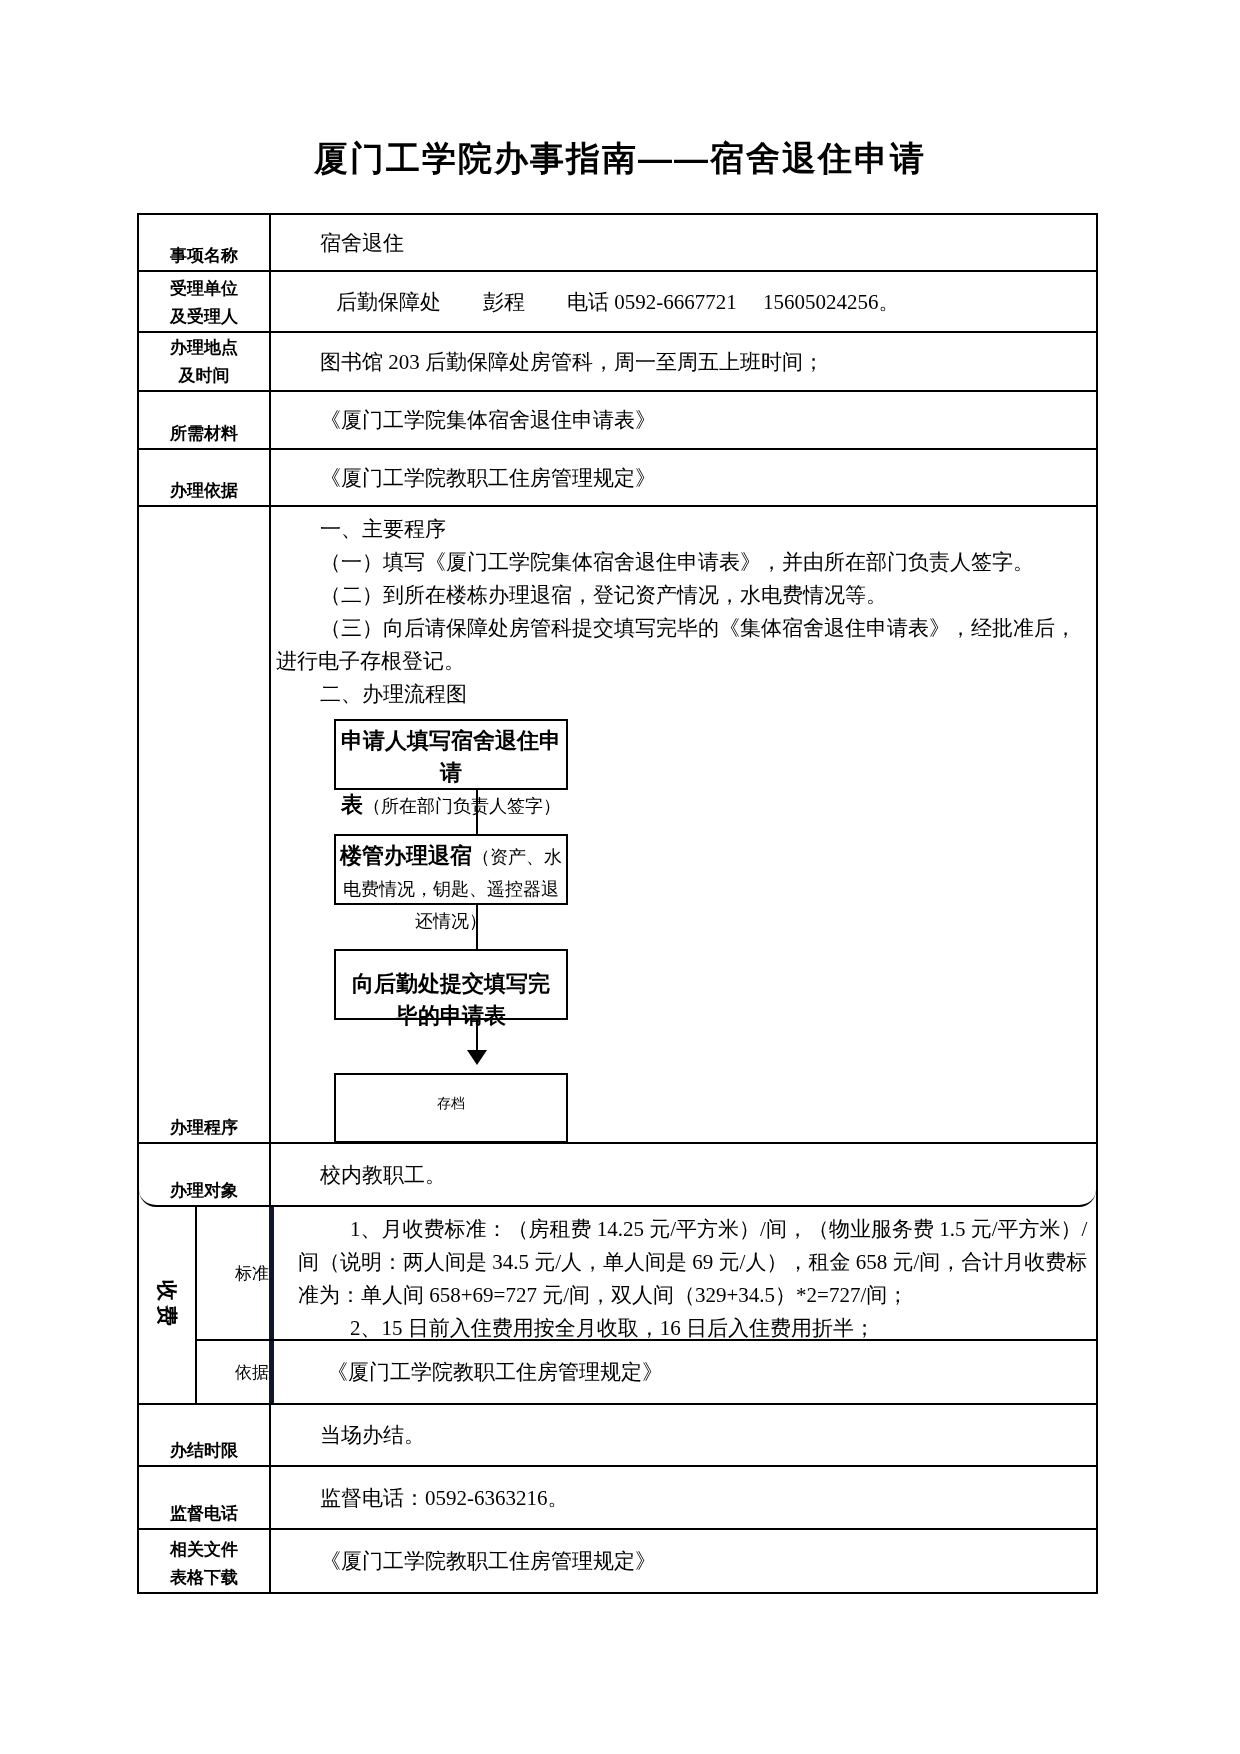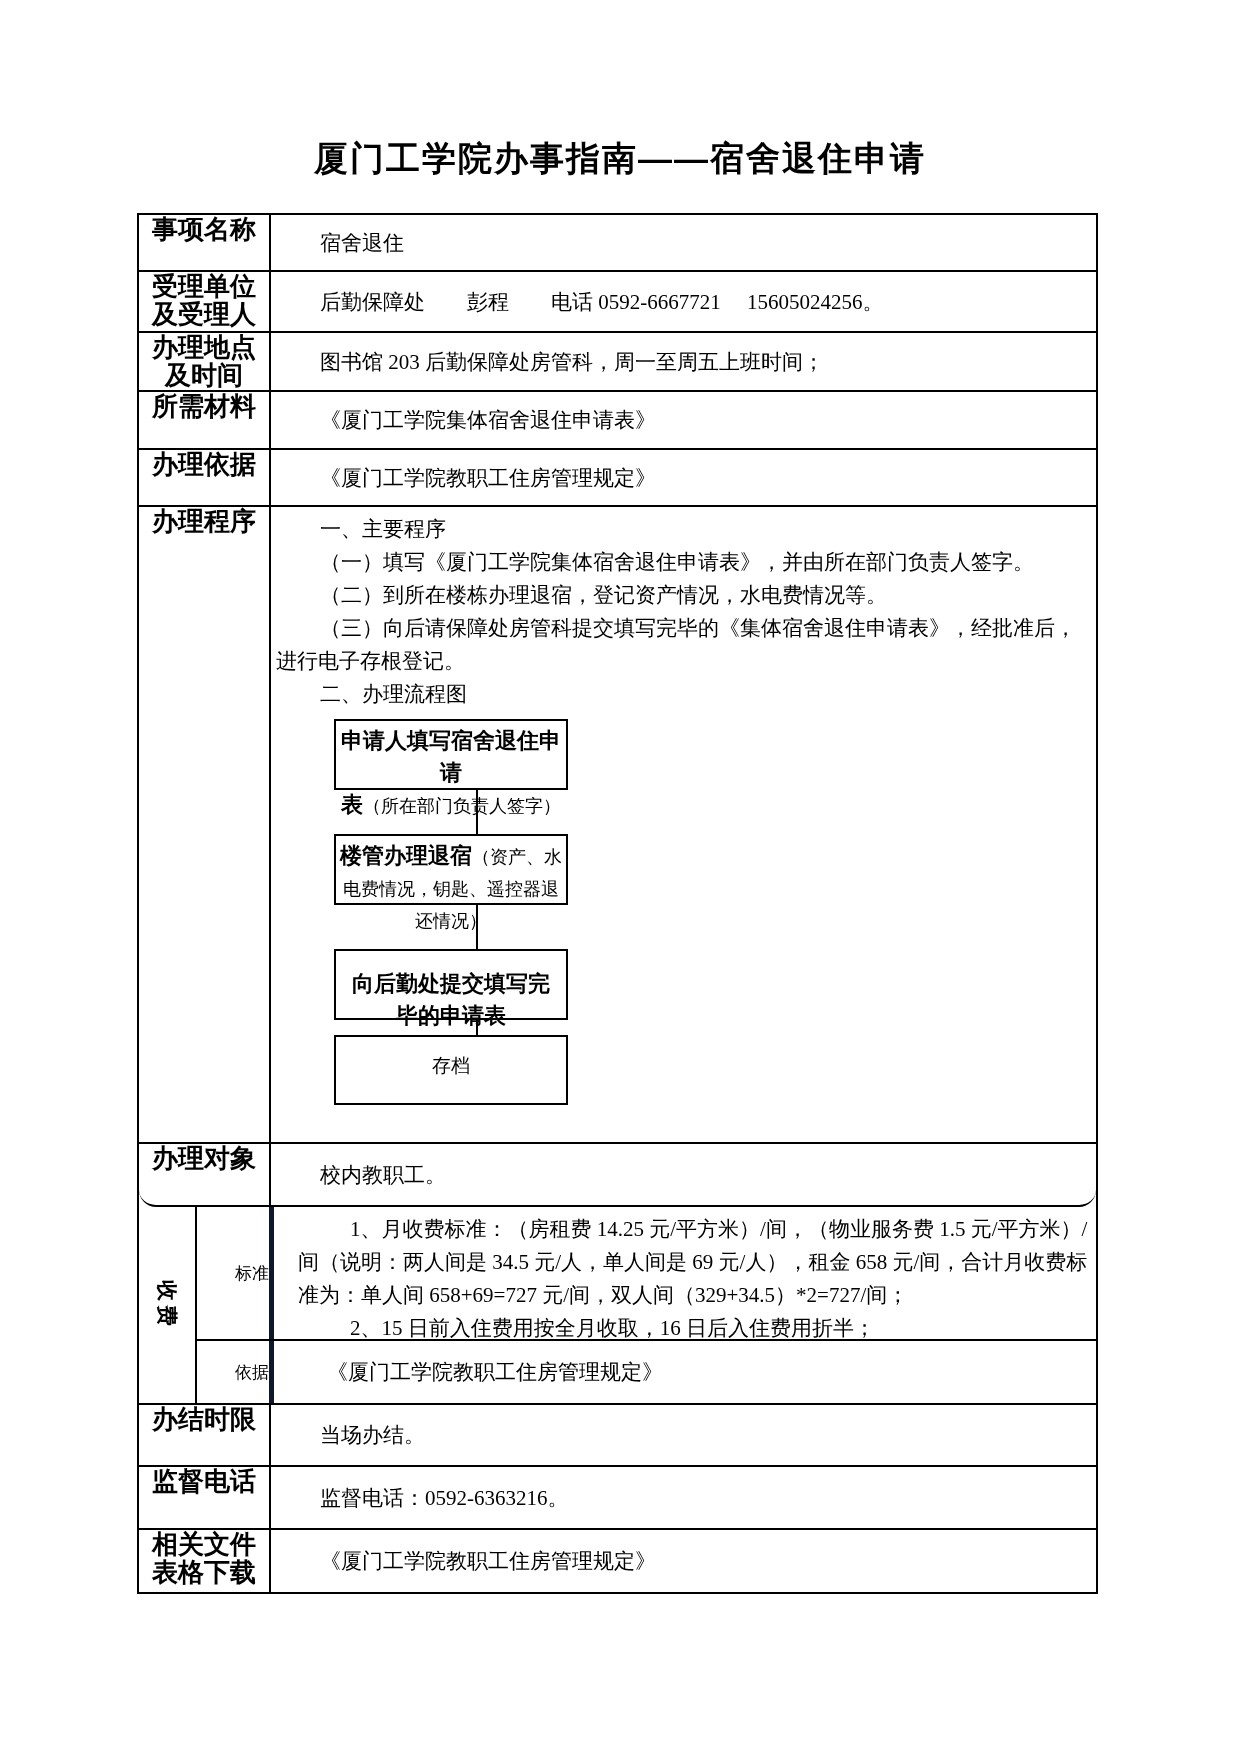--- a/index.html
+++ b/index.html
@@ -18,33 +18,33 @@
     position:absolute; left:137px; top:213px;
     width:957px; border:2px solid #000;
     background:#fff;
   }
   .t-row { display:flex; border-bottom:2px solid #000; }
   .t-row.last { border-bottom:none; }
 
   .lbl {
     width:130px; flex:0 0 130px;
     border-right:2px solid #000;
-    display:flex; flex-direction:column; align-items:center; justify-content:flex-start;
+    display:flex; flex-direction:column; align-items:center; justify-content:flex-end;
     text-align:center;
     font-family:"Liberation Sans", sans-serif;
-    font-weight:bold; font-size:26px; line-height:28px;
+    font-weight:bold; font-size:17px; line-height:28px;
   }
   .val {
     flex:1 1 auto; display:flex; align-items:center;
     font-size:21px; line-height:30px;
     padding-left:49px; padding-right:8px;
   }
 
   .h-r1 { height:55px; }
-  .h-r2 { height:59px; }
+  .h-r2 { height:59px;gap:16px; }
   .h-r3 { height:57px; }
   .h-r4 { height:56px; }
   .h-r5 { height:55px; }
   .h-r6 { height:635px; }
   .h-r7 { height:61px;border-radius:17px; }
   .h-r9 { height:60px; }
   .h-r10 { height:61px; }
   .h-r11 { height:62px; }
 
   
@@ -59,21 +59,21 @@
     position:absolute; box-sizing:border-box;
     width:234px; left:63px;
     border:2px solid #000; background:#fff;
     text-align:center;
   }
   .fc-box .main { font-weight:bold; font-size:22px; }
   .fc-box .note { font-weight:normal; font-size:18px; }
   .fc-b1 { top:212px; height:71px; line-height:31px; padding-top:4px; }
   .fc-b2 { top:327px; height:71px; line-height:31px; padding:4px 3px 8px 3px; }
   .fc-b3 { top:442px; height:71px; line-height:31px; padding:17px 14px 0 14px; }
-  .fc-b4 { top:528px; height:70px; font-size:19px; padding-top:12px; }
+  .fc-b4 { top:566px; height:70px; font-size:14px; padding-top:12px; }
 
   .fc-line { position:absolute; left:205px; width:2px; background:#000; }
   .fc-l1 { top:283px; height:44px; }
   .fc-l2 { top:398px; height:44px; }
   .fc-l3 { top:513px; height:31px; }
   .fc-arrowhead {
     position:absolute; left:196px; top:543px;
     width:0; height:0;
     border-left:10px solid transparent;
     border-right:10px solid transparent;

